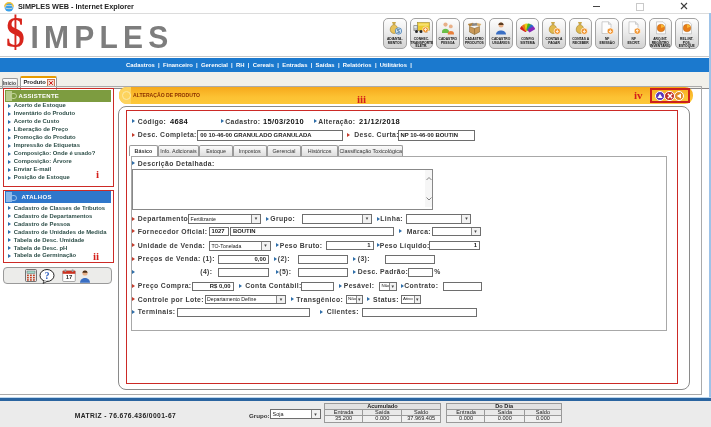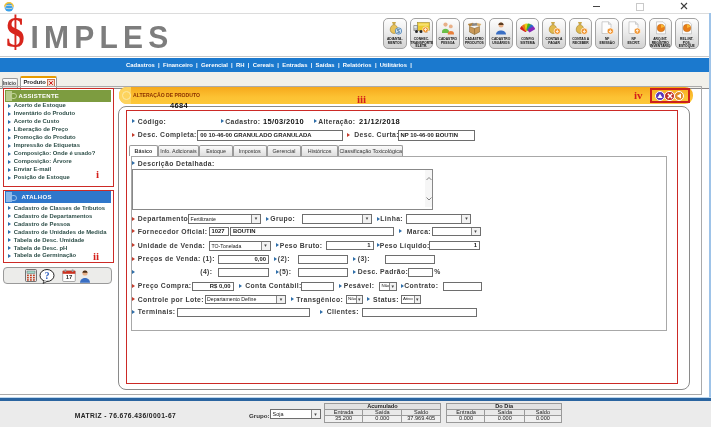--- a/index.html
+++ b/index.html
@@ -20,20 +20,21 @@
 .tab{position:absolute;border:1px solid #9a9a9a;border-bottom:none;background:linear-gradient(180deg,#fcfcfc,#e2e2e2);font-size:5.4px;color:#333;text-align:center;border-radius:2px 2px 0 0;white-space:nowrap}
 .cell{position:absolute;border:0.5px solid #9a9a9a;font-size:5.6px;color:#222;text-align:center;background:#ebebeb;line-height:5.8px}
 </style></head><body>
 <div id="w">
 <div class="a" style="left:0;top:0;width:711px;height:13px;background:#fff;border-bottom:1px solid #dcdcdc"></div>
 <svg class="a" style="left:4px;top:2px" width="10" height="10" viewBox="0 0 10 10">
 <circle cx="5" cy="5" r="4.5" fill="#3aa0e8"></circle>
 <path d="M0.8 5 A4.2 4.2 0 0 1 9.2 5" fill="none" stroke="#f6c030" stroke-width="1.6"></path>
 <ellipse cx="5" cy="5" rx="4.4" ry="1.7" fill="none" stroke="#f0e8d8" stroke-width="0.7"></ellipse>
 </svg>
+<div class="a" style="left:18px;top:1px;font-size:7.3px;font-weight:bold;color:#222;line-height:11px;white-space:nowrap">SIMPLES WEB - Internet Explorer</div>
 <div class="a" style="left:593px;top:6px;width:7px;height:1.4px;background:#444"></div>
 <div class="a" style="left:636px;top:2.6px;width:6px;height:6px;border:1.1px solid #c9c9c9"></div>
 <svg class="a" style="left:680px;top:2px" width="8" height="8" viewBox="0 0 8 8">
 <path d="M1 1 L7 7 M7 1 L1 7" stroke="#3c3c3c" stroke-width="1.1"></path>
     </svg>
 <div class="a" style="left:6px;top:12px;width:24px;height:42px;font-family:'Liberation Serif',serif;font-weight:bold;font-size:44px;color:#d8251c;line-height:42px;transform:scaleX(0.85);transform-origin:left">$</div>
 <div class="a" style="left:30.5px;top:21px;font-size:30px;font-weight:bold;color:#7d7d7d;letter-spacing:5.2px;line-height:30px;transform:scaleY(1.07);transform-origin:top">IMPLES</div>
 <div class="tbtn" style="left:383.0px;top:18px">
       <svg width="16" height="14" viewBox="0 0 16 14" style="position:absolute;left:3px;top:2px">
 <path d="M5 1 L9 1 L8 3.5 L6 3.5 Z" fill="#caa84a"></path>
@@ -182,21 +183,21 @@
       </svg>
     </div>
 <div class="a" style="left:674.0px;top:90.6px;width:10.4px;height:10.4px;border-radius:50%;background:#e08a28;border:0.8px solid #fff;box-sizing:border-box">
       <svg width="8" height="8" viewBox="0 0 8 8" style="position:absolute;left:0.2px;top:0.2px">
         <path d="M6 1.4 L6 6.6 L1.7 4 Z" fill="#fff"></path>
       </svg>
     </div>
 <div class="a" style="left:125.8px;top:110px;width:552.7px;height:273.8px;border:1.6px solid #cc2a26;box-sizing:border-box"></div>
 <div class="bul" style="left:131.5px;top:119.0px"></div>
 <div class="lb" style="left:137.8px;top:117.5px;color:#3b3b3b">Código:</div>
-<div class="vl" style="left:170px;top:102px">4684</div>
+<div class="vl" style="left:170px;top:118px">4684</div>
 <div class="bul" style="left:220.5px;top:119.0px"></div>
 <div class="lb" style="left:225.3px;top:117.5px;color:#3b3b3b">Cadastro:</div>
 <div class="vl" style="left:263px;top:117.5px">15/03/2010</div>
 <div class="bul" style="left:314px;top:119.0px"></div>
 <div class="lb" style="left:318.3px;top:117.5px;color:#3b3b3b">Alteração:</div>
 <div class="vl" style="left:359px;top:117.5px">21/12/2018</div>
 <div class="bur" style="left:131.5px;top:132.5px"></div>
 <div class="lb" style="left:137.8px;top:131.0px;color:#3b3b3b">Desc. Completa:</div>
 <div class="inp" style="left:197.3px;top:129.5px;width:142.2px;height:9px;padding-left:2px;line-height:9px">00 10-46-00 GRANULADO GRANULADA</div>
 <div class="bur" style="left:346.5px;top:132.5px"></div>

